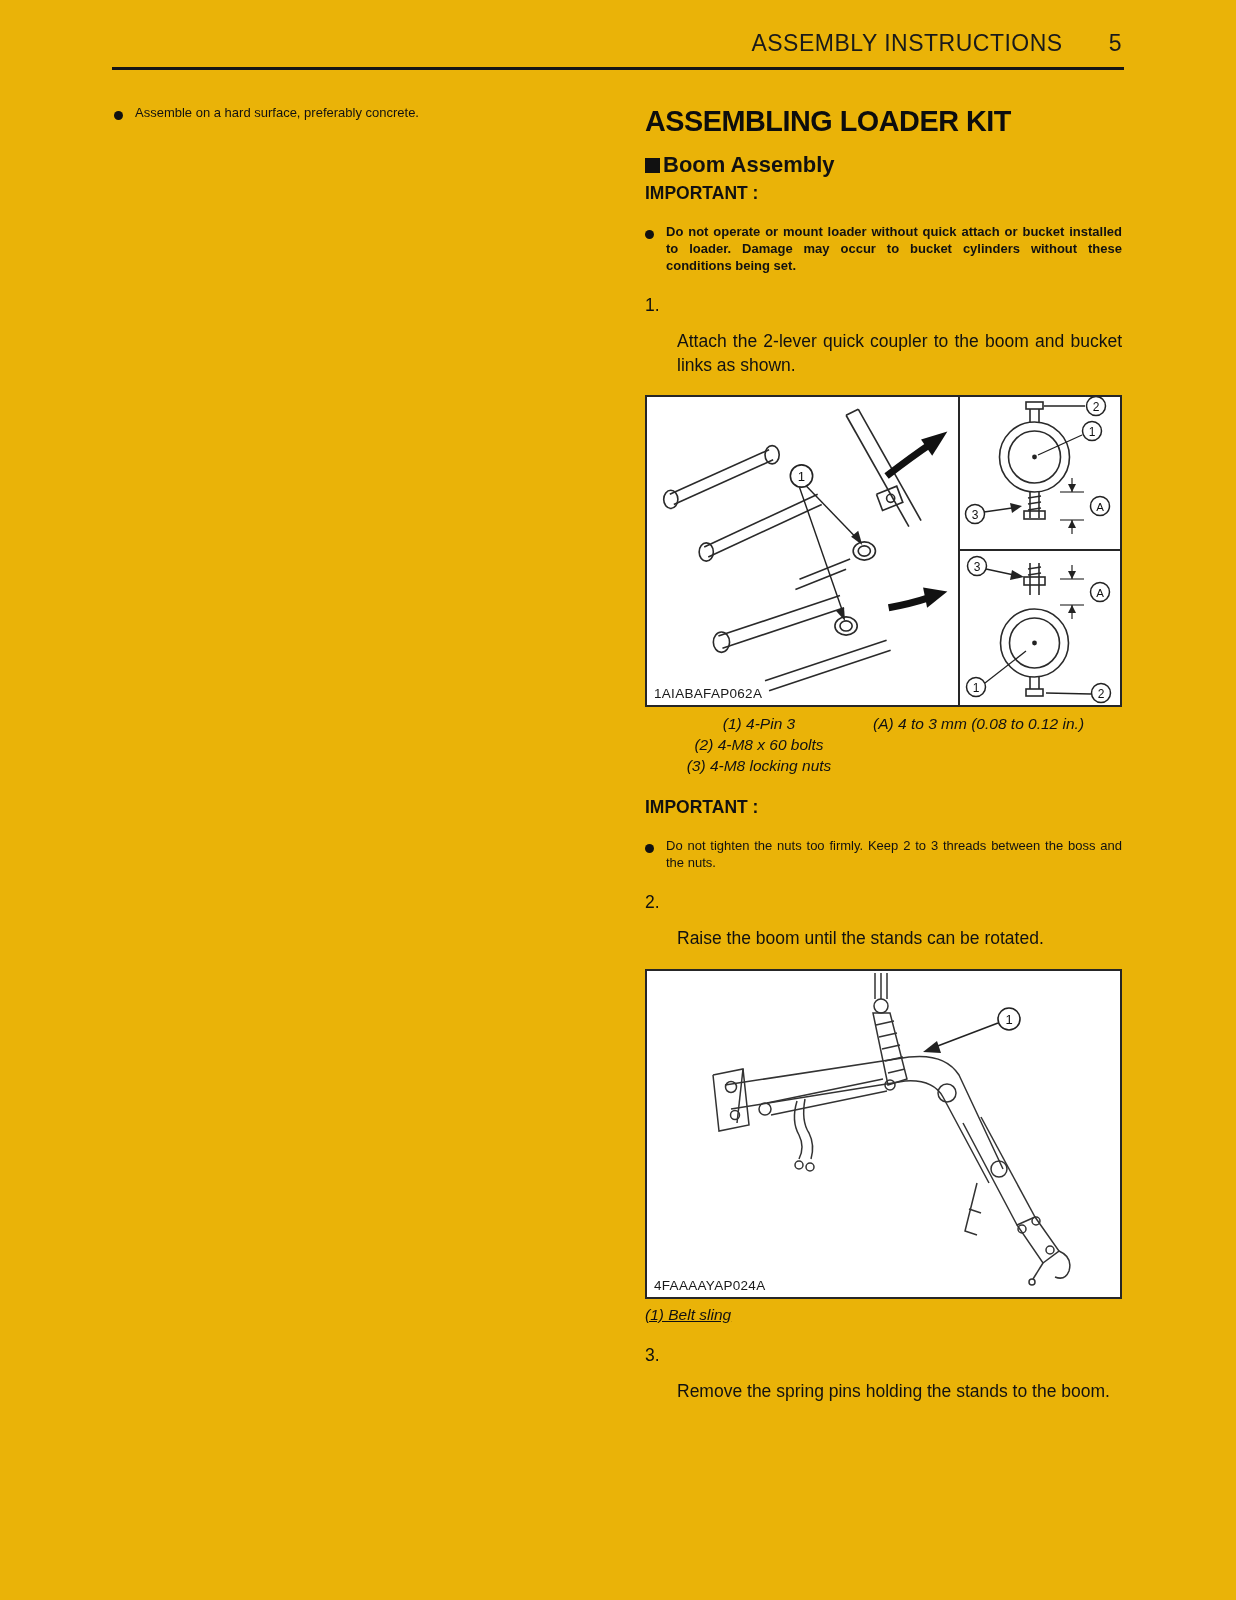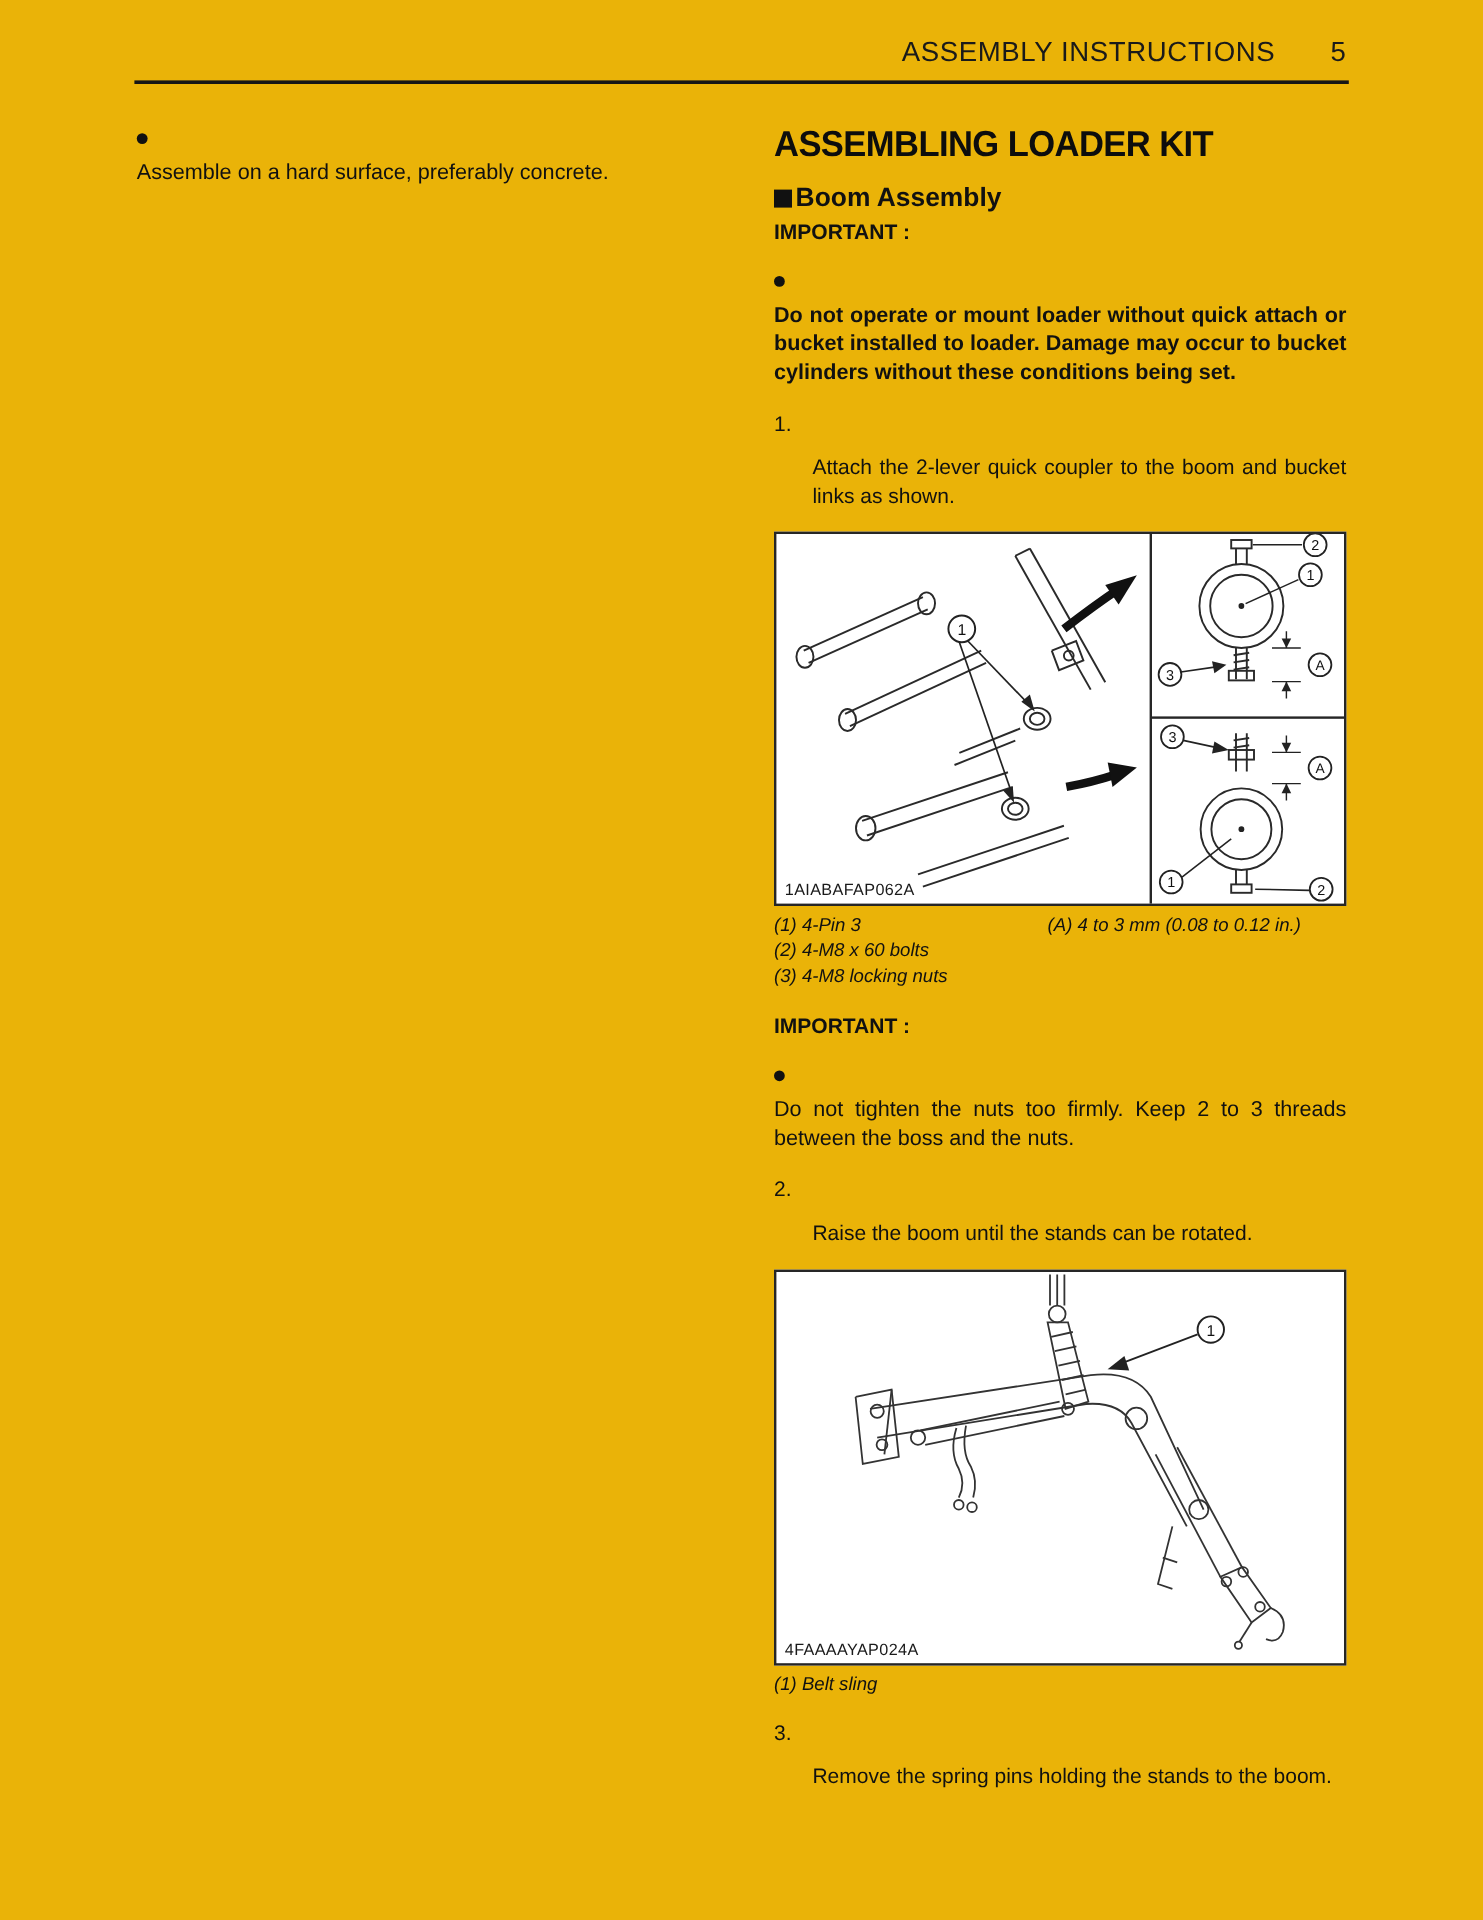--- a/index.html
+++ b/index.html
@@ -32,21 +32,21 @@
   
   .columns {
     display: flex;
     gap: 60px;
     padding: 0 114px;
     margin-top: 34px;
   }
   .col-left { width: 471px; flex: 0 0 auto; }
   .col-right { width: 477px; flex: 0 0 auto; }
 
-  .bullet-row { display: flex; align-items: flex-start; gap: 12px; font-size: 18px; line-height: 1.32; flex-direction: column; }
+  .bullet-row { display: flex; align-items: flex-start; gap: 12px; font-size: 13px; line-height: 1.32; }
   .bullet-dot {
     flex: 0 0 auto;
     width: 9px; height: 9px;
     border-radius: 50%;
     background: #111;
     margin-top: 7px;
   }
   .bullet-row.bold { font-weight: bold; }
   .bullet-row .bullet-text { flex: 1; text-align: justify; }
 
@@ -99,24 +99,24 @@
     font-size: 13.5px;
     letter-spacing: 0.3px;
     color: #1a1a1a;
     background: rgba(255,255,255,0.8);
     text-align: right;
   }
   .figure-2-inner { height: 326px; position: relative; }
   .figure-2-inner svg { display: block; width: 100%; height: 100%; }
 
   .legend-block { display: flex; margin-top: 7px; font-style: italic; font-size: 15.5px; line-height: 1.35; }
-  .legend-left { width: 228px; flex: 0 0 auto; }
+  .legend-left { width: 228px; flex: 0 0 auto; text-align: center; }
   .legend-right { flex: 1; }
   .legend-line { white-space: nowrap; }
-  .legend-single { font-style: italic; font-size: 15.5px; margin-top: 7px; }
+  .legend-single { font-style: italic; font-size: 15.5px; margin-top: 7px; text-decoration: underline; }
 
   .mt-imp { margin-top: 20px; }
   .mt-sm { margin-top: 19px; }
 
   svg text { font-family: "Liberation Sans", sans-serif; }
 </style>
 </head>
 <body>
 
 <div class="page">

